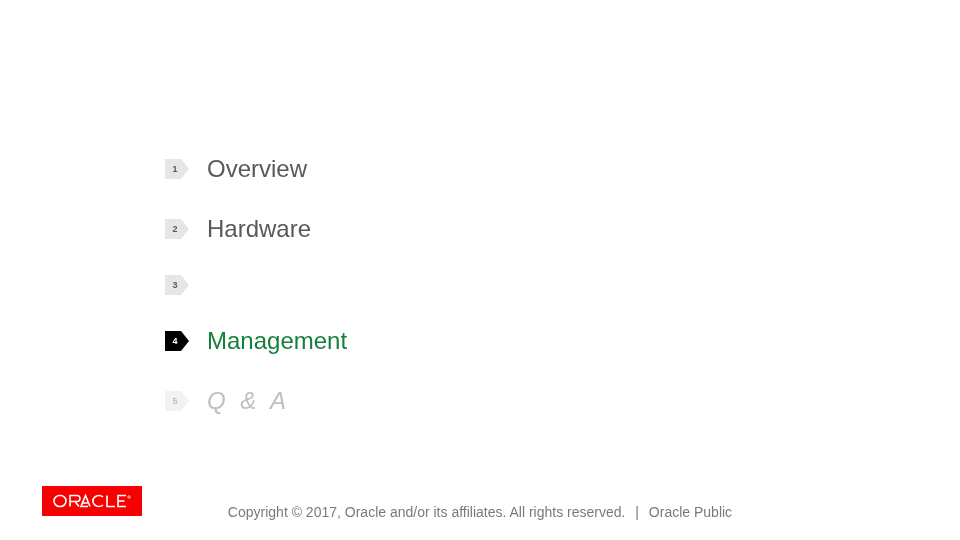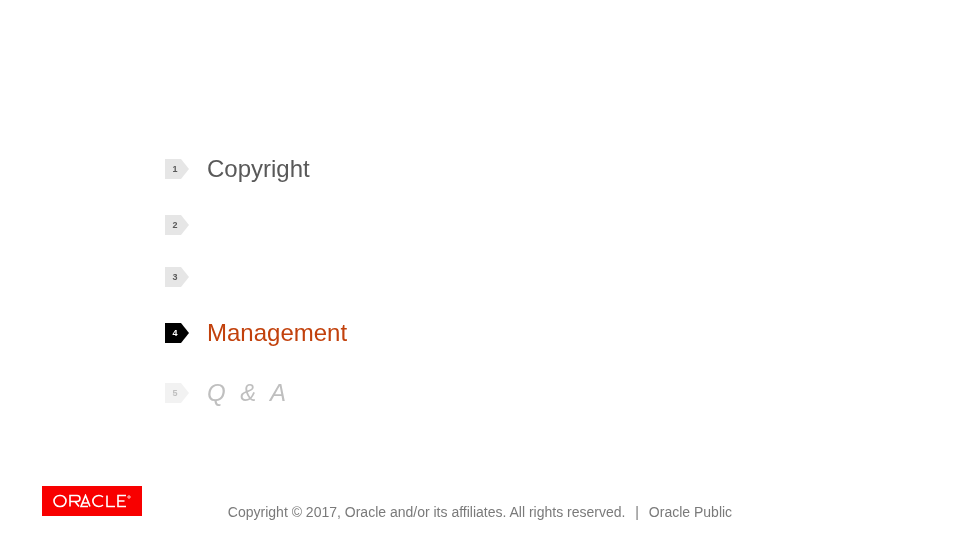--- a/index.html
+++ b/index.html
@@ -30,21 +30,21 @@
   .badge-black .body { background: #000; }
   .badge-black .tip  { border-left: 8px solid #000; }
   .badge-black .txt  { color: #fff; }
 
   .badge-xlight .body { background: #f2f2f2; }
   .badge-xlight .tip  { border-left: 8px solid #f2f2f2; }
   .badge-xlight .txt  { color: #bfbfbf; }
 
   .agenda-label { font-size: 24px; font-weight: 300; }
   .c-dark  { color: #595959; }
-  .c-full  { color: #c2410c; text-align: center; }
+  .c-full  { color: #15803d; text-align: center; }
   .c-light { color: #bfbfbf; }
   .spaced  { letter-spacing: 4px; font-style: italic; }
 
   .logo-block {
     position: absolute; left: 42px; bottom: 24px;
     width: 100px; height: 30px;
     background: #f80000;
     display: flex; align-items: center; justify-content: center;
   }
   .logo-block svg { display:block; }
@@ -61,29 +61,30 @@
 <div class="slide">
 
   <div class="agenda">
 
     <div class="agenda-row">
       <div class="num-badge badge-gray">
         <span class="body"></span>
           <span class="tip"></span>
         <span class="txt">1</span>
       </div>
-      <span class="agenda-label c-dark">Copyright</span>
+      <span class="agenda-label c-dark">Overview</span>
     </div>
 
     <div class="agenda-row">
       <div class="num-badge badge-gray">
         <span class="body"></span>
           <span class="tip"></span>
         <span class="txt">2</span>
       </div>
+      <span class="agenda-label c-dark">Hardware</span>
     </div>
 
     <div class="agenda-row">
       <div class="num-badge badge-gray">
         <span class="body"></span>
           <span class="tip"></span>
         <span class="txt">3</span>
       </div>
     </div>
 

